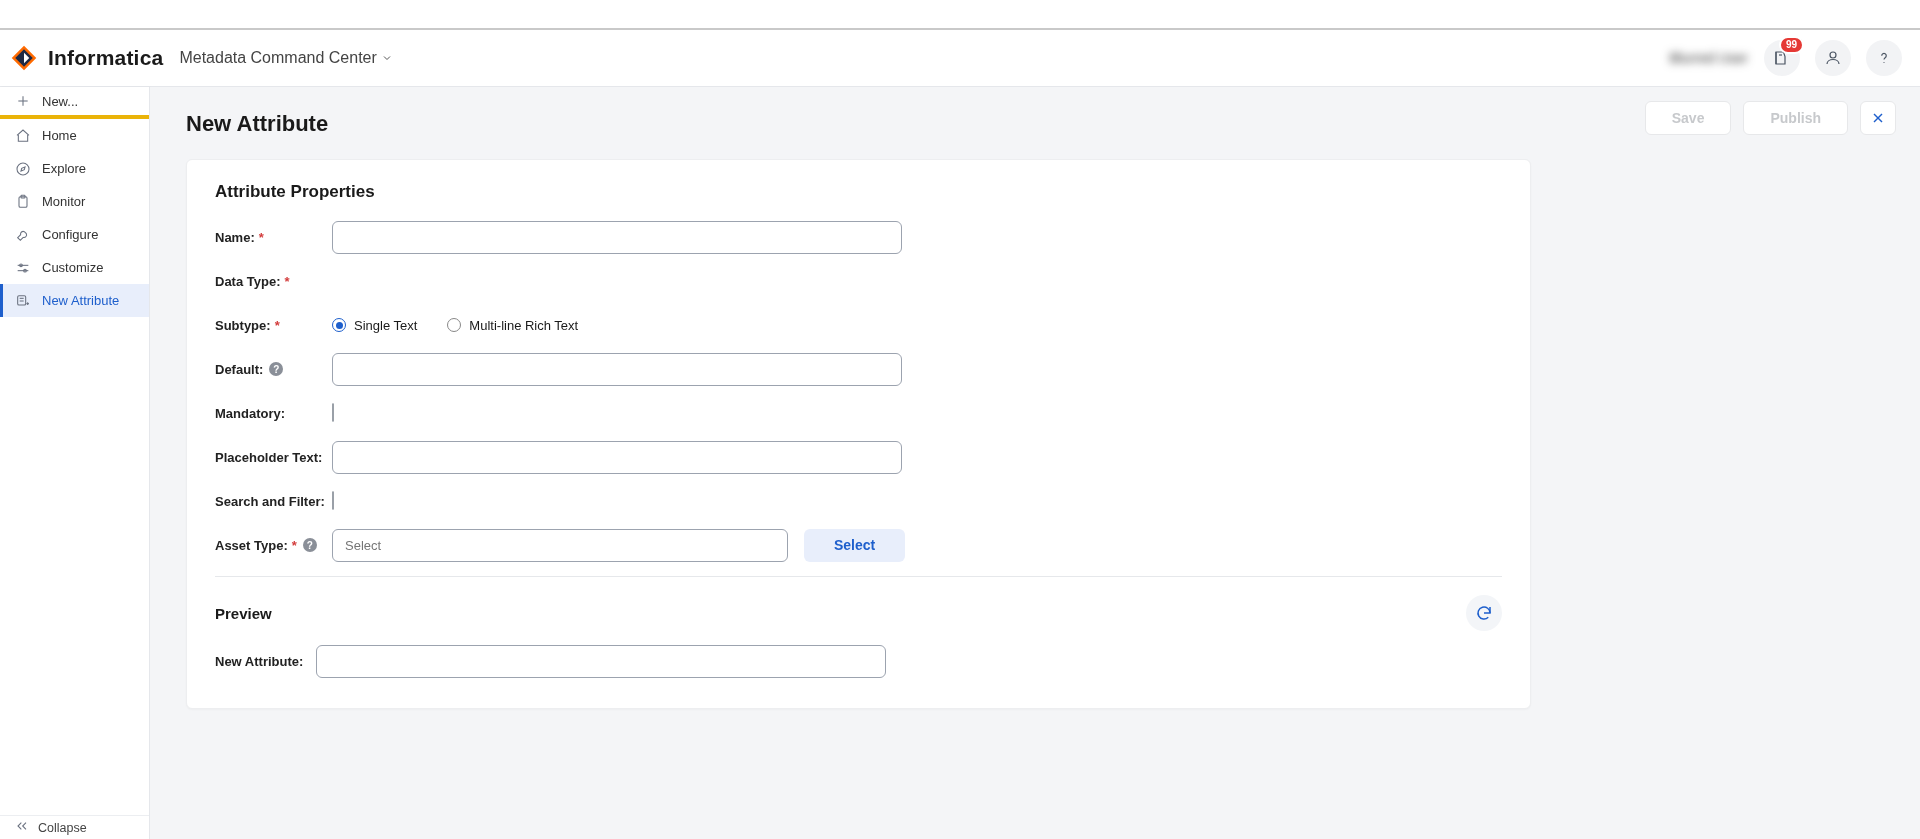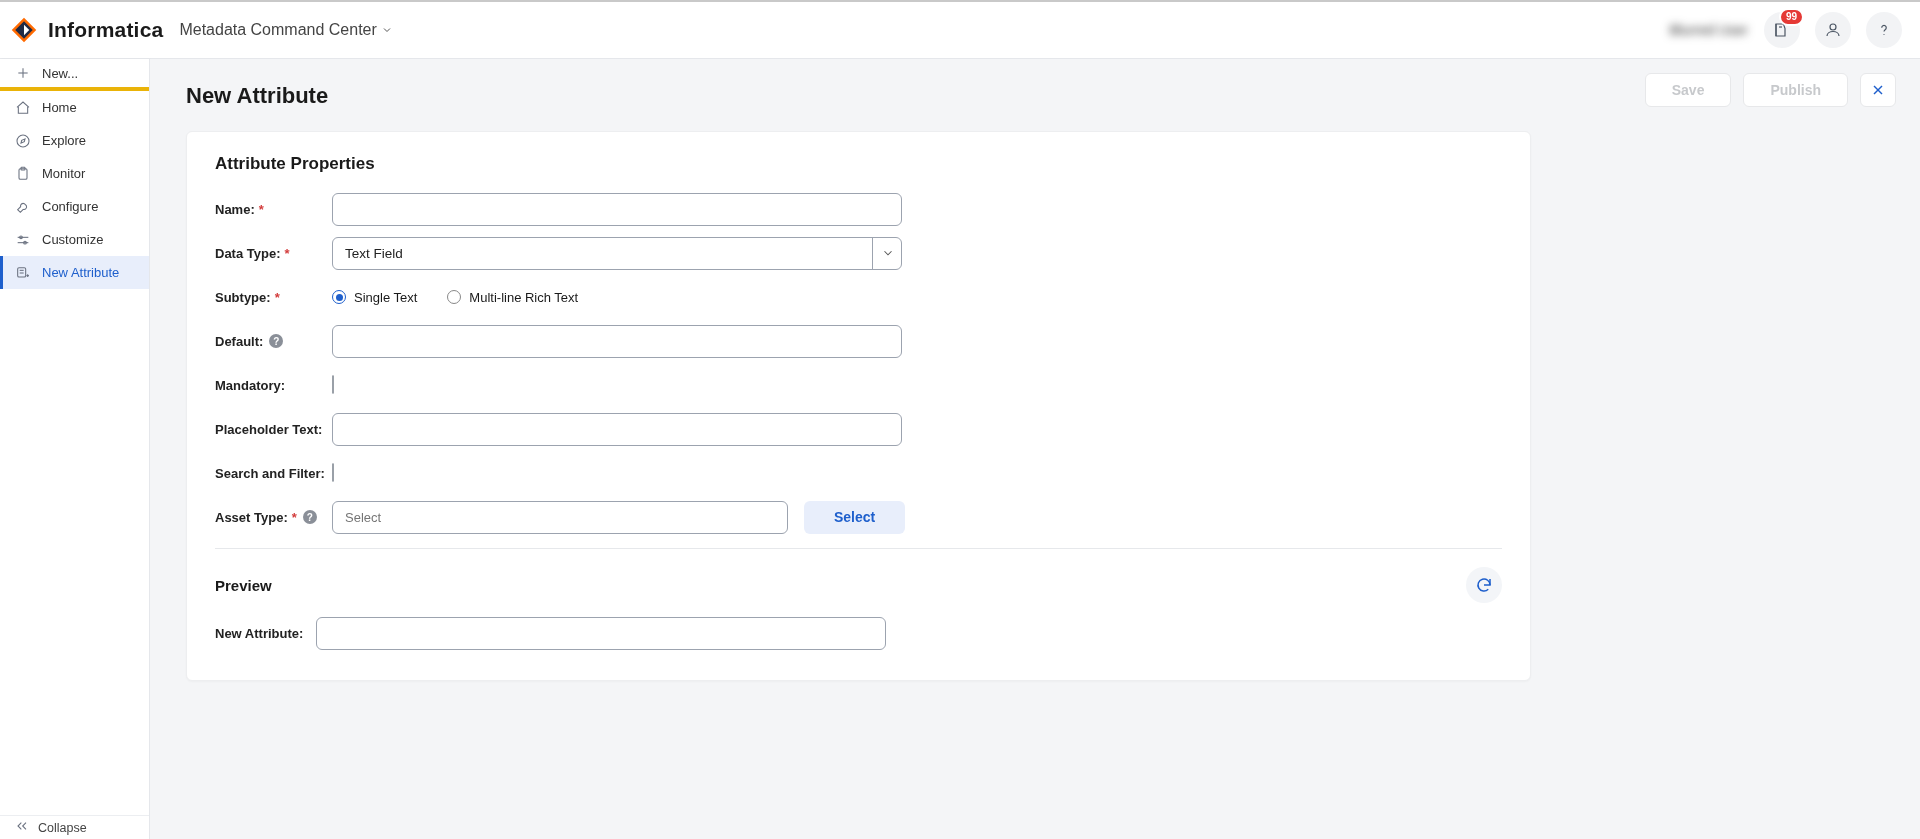--- a/index.html
+++ b/index.html
@@ -20,20 +20,21 @@
   body { display:flex; flex-direction:column; width:1920px; height:839px; overflow:hidden; }
 
   
   .topbar {
     height: 59px;
     border-top: 2px solid #c9c9c9;
     border-bottom: 1px solid #e5e7eb;
     display:flex; align-items:center;
     padding: 0 18px 0 10px;
     background:#fff;
+    margin-top:28px;
   }
   .topbar .brand { display:flex; align-items:center; gap:10px; }
   .brand-name { font-size:21px; font-weight:600; letter-spacing:0.2px; }
   .brand-app  { font-size:16px; color:#444; margin-left:6px; display:flex; align-items:center; gap:4px; }
   .brand-app-chevron { color:#555; display:inline-flex; }
   .topbar .spacer { flex:1; }
   .top-user { filter: blur(4px); color:#333; font-size:14px; padding:0 6px; user-select:none; }
   .top-actions { display:flex; gap:15px; margin-left:10px; }
   .circle-btn {
     width:36px; height:36px; border-radius:50%;
@@ -349,30 +350,20 @@
         <div class="control">
           <input class="text-input" type="text" value="" style="">
         </div>
       </div>
 
       <div class="row">
         <div class="label">
           <span>Data Type:</span>
             <span class="req">*</span>
         </div>
-        <div class="control">
-          <div class="select-wrapper">
-            <input class="select-input" type="text" readonly="" value="Text Field" style="">
-            <span class="select-caret">
-              <svg viewBox="0 0 24 24">
-                  <polyline points="6 9 12 15 18 9"></polyline>
-                </svg>
-            </span>
-          </div>
-        </div>
       </div>
 
       <div class="row">
         <div class="label">
           <span>Subtype:</span>
             <span class="req">*</span>
         </div>
         <div class="control radio-group">
           <label class="radio-opt">
             <span class="radio-dot selected"></span>

